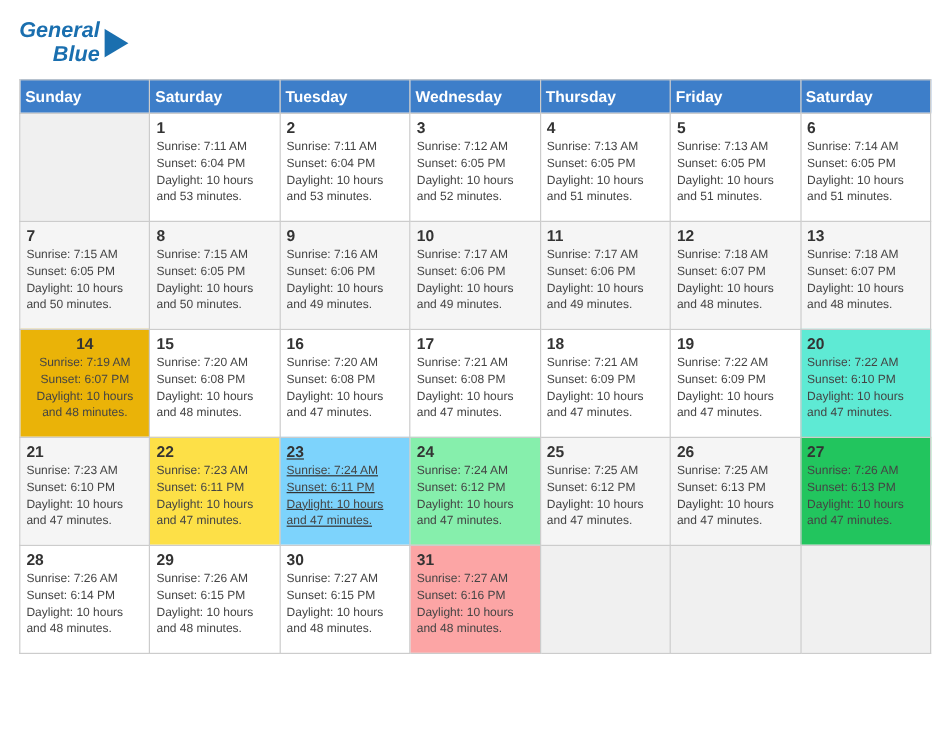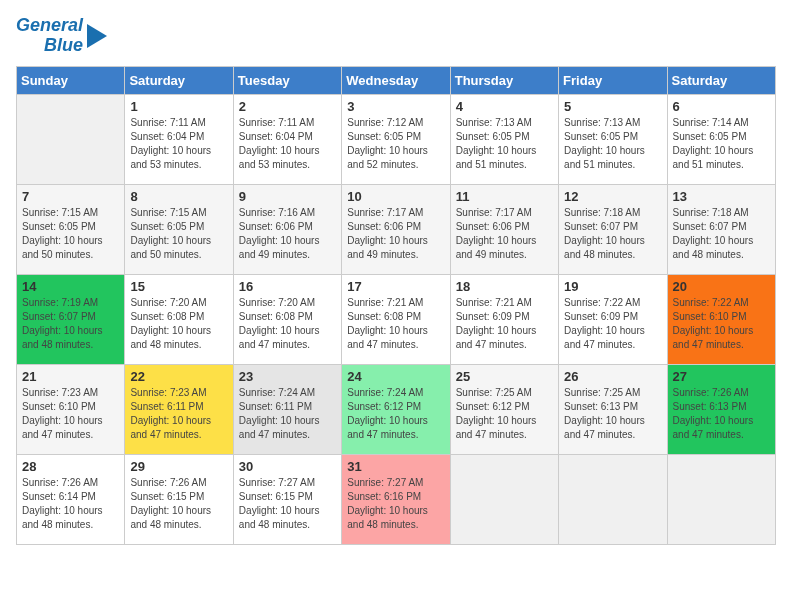--- a/index.html
+++ b/index.html
@@ -202,21 +202,21 @@
         </td>
         <td style="background: rgb(245, 245, 245);">
           <span class="day-num">13</span>
           <div class="day-info" style="white-space: pre-line;">Sunrise: 7:18 AM
 Sunset: 6:07 PM
 Daylight: 10 hours
 and 48 minutes.</div>
         </td>
       </tr>
       <tr>
-        <td style="background: #22c55e;">
+        <td style="background: #eab308; text-align: center;">
           <span class="day-num">14</span>
           <div class="day-info" style="white-space: pre-line;">Sunrise: 7:19 AM
 Sunset: 6:07 PM
 Daylight: 10 hours
 and 48 minutes.</div>
         </td>
         <td style="background: rgb(255, 255, 255);">
           <span class="day-num">15</span>
           <div class="day-info" style="white-space: pre-line;">Sunrise: 7:20 AM
 Sunset: 6:08 PM
@@ -244,21 +244,21 @@
 Daylight: 10 hours
 and 47 minutes.</div>
         </td>
         <td style="background: rgb(255, 255, 255);">
           <span class="day-num">19</span>
           <div class="day-info" style="white-space: pre-line;">Sunrise: 7:22 AM
 Sunset: 6:09 PM
 Daylight: 10 hours
 and 47 minutes.</div>
         </td>
-        <td style="background: #f97316;">
+        <td style="background: #5eead4;">
           <span class="day-num">20</span>
           <div class="day-info" style="white-space: pre-line;">Sunrise: 7:22 AM
 Sunset: 6:10 PM
 Daylight: 10 hours
 and 47 minutes.</div>
         </td>
       </tr>
       <tr>
         <td style="background: rgb(245, 245, 245);">
           <span class="day-num">21</span>
@@ -267,21 +267,21 @@
 Daylight: 10 hours
 and 47 minutes.</div>
         </td>
         <td style="background: #fde047; margin-left: 16px;">
           <span class="day-num">22</span>
           <div class="day-info" style="white-space: pre-line;">Sunrise: 7:23 AM
 Sunset: 6:11 PM
 Daylight: 10 hours
 and 47 minutes.</div>
         </td>
-        <td style="background: #e5e5e5;">
+        <td style="background: #7dd3fc; text-decoration: underline;">
           <span class="day-num">23</span>
           <div class="day-info" style="white-space: pre-line;">Sunrise: 7:24 AM
 Sunset: 6:11 PM
 Daylight: 10 hours
 and 47 minutes.</div>
         </td>
         <td style="background: #86efac;">
           <span class="day-num">24</span>
           <div class="day-info" style="white-space: pre-line;">Sunrise: 7:24 AM
 Sunset: 6:12 PM

